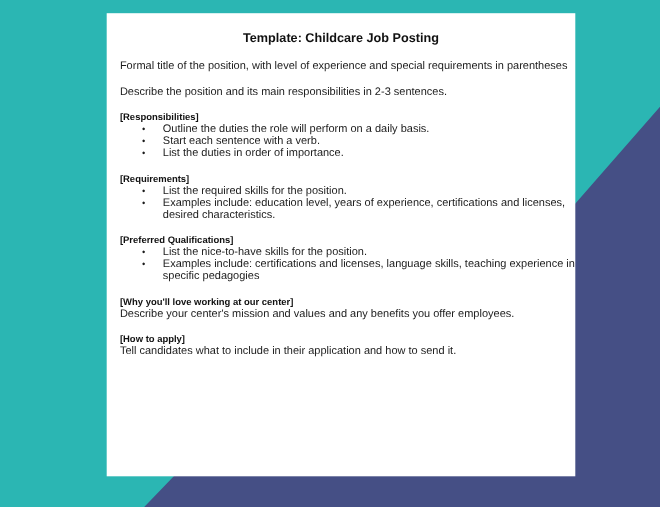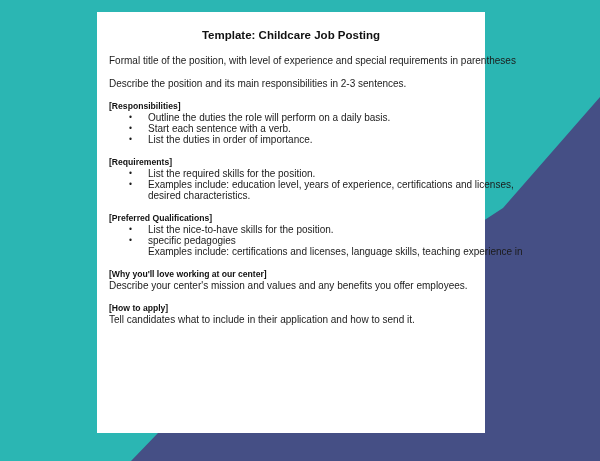--- a/index.html
+++ b/index.html
@@ -14,21 +14,21 @@
   .bg-shape {
     position: absolute;
     left: 0; top: 0;
     width: 600px; height: 461px;
     display: block;
   }
   .page {
     position: absolute;
     left: 97px;
     top: 12px;
-    width: 388px;
+    width: 426px;
     height: 421px;
     background: #ffffff;
     box-sizing: border-box;
     padding: 16px 12px 0 12px;
     color: #1b1b1b;
   }
   .doc-title {
     font-size: 11.5px;
     font-weight: bold;
     text-align: center;
@@ -133,22 +133,22 @@
       <ul class="bullets">
         <li>
           <span class="dot">•</span>
           <div class="btext">
               <div class="line">List the nice-to-have skills for the position.</div>
             </div>
         </li>
         <li>
           <span class="dot">•</span>
           <div class="btext">
+            <div class="line">Examples include: certifications and licenses, language skills, teaching experience in</div>
             <div class="line">specific pedagogies</div>
-            <div class="line">Examples include: certifications and licenses, language skills, teaching experience in</div>
           </div>
         </li>
       </ul>
     </div>
 
     <div class="section">
       <h2>[Why you'll love working at our center]</h2>
       <div class="line">Describe your center's mission and values and any benefits you offer employees.</div>
     </div>
 

